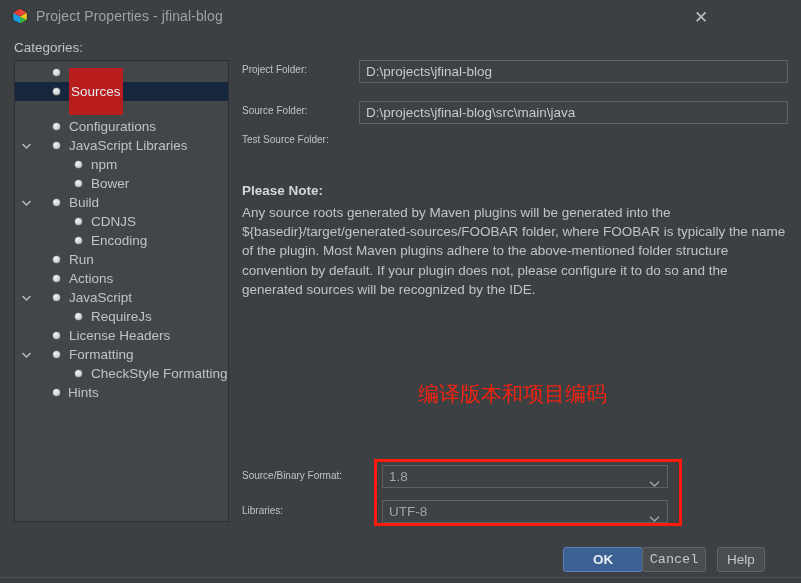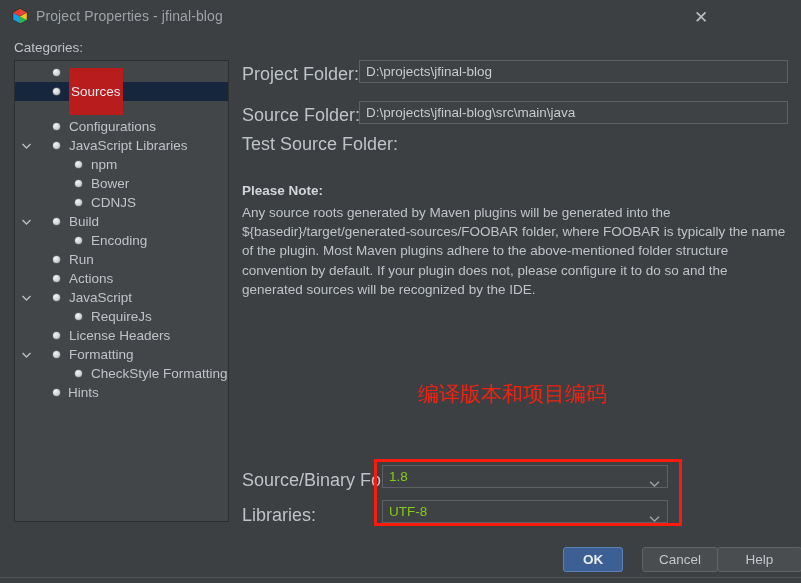--- a/index.html
+++ b/index.html
@@ -102,21 +102,21 @@
     background: radial-gradient(circle at 35% 30%, #f2f3f4 0%, #d3d5d7 55%, #a6a9ac 100%);
     box-shadow: 0 0 0 0.5px #6f7376;
   }
   .tree-label {
     display: inline-block;
   }
 
   
   .field-label {
     position: absolute;
-    font-size: 18px;
+    font-size: 10px;
     color: #bfc3c7;
     white-space: nowrap;
   }
   .text-field {
     position: absolute;
     box-sizing: border-box;
     height: 23px;
     background: #3f4245;
     border: 1px solid #5d6164;
     color: #c6cacd;
@@ -161,21 +161,21 @@
     box-sizing: border-box;
     pointer-events: none;
   }
 
   .combo {
     position: absolute;
     box-sizing: border-box;
     height: 23px;
     background: #3f4245;
     border: 1px solid #5d6164;
-    color: #84cc16;
+    color: #a3a3a3;
     font-size: 13.5px;
     padding: 0 6px;
     line-height: 21px;
     white-space: nowrap;
     cursor: pointer;
   }
   .combo .chev {
     position: absolute;
     right: 7px; top: 7px;
     width: 11px; height: 8px;
@@ -257,31 +257,31 @@
       </div>
       <div class="tree-row" style="padding-top: 0px;">
         <span class="node-dot" style="left: 60px;"></span>
         <span class="tree-label" style="margin-left: 76px;">npm</span>
       </div>
       <div class="tree-row" style="padding-top: 0px;">
         <span class="node-dot" style="left: 60px;"></span>
         <span class="tree-label" style="margin-left: 76px;">Bower</span>
       </div>
       <div class="tree-row" style="padding-top: 0px;">
-        <span class="node-dot" style="left: 60px;"></span>
-        <span class="tree-label" style="margin-left: 76px;">CDNJS</span>
-      </div>
-      <div class="tree-row" style="padding-top: 0px;">
         <span class="twisty">
           <svg width="11" height="8" viewBox="0 0 11 8">
             <path d="M1.5 2 L5.5 6 L9.5 2" fill="none" stroke="#b9bdc1" stroke-width="1.4"></path>
           </svg>
         </span>
         <span class="node-dot" style="left: 38px;"></span>
         <span class="tree-label" style="margin-left: 54px;">Build</span>
+      </div>
+      <div class="tree-row" style="padding-top: 0px;">
+        <span class="node-dot" style="left: 60px;"></span>
+        <span class="tree-label" style="margin-left: 76px;">CDNJS</span>
       </div>
       <div class="tree-row" style="padding-top: 0px;">
         <span class="node-dot" style="left: 60px;"></span>
         <span class="tree-label" style="margin-left: 76px;">Encoding</span>
       </div>
       <div class="tree-row" style="padding-top: 0px;">
         <span class="node-dot" style="left: 38px;"></span>
         <span class="tree-label" style="margin-left: 54px;">Run</span>
       </div>
       <div class="tree-row" style="padding-top: 0px;">
@@ -353,17 +353,17 @@
     <span class="chev">
       <svg width="11" height="8" viewBox="0 0 11 8">
           <path d="M1 1.8 L5.5 6 L10 1.8" fill="none" stroke="#9fa3a7" stroke-width="1.4"></path>
         </svg>
     </span>
   </div>
 
   <div class="red-box"></div>
 
   <div class="footer-sep"></div>
-  <div class="btn primary" style="left:563px; top:547px; width:60px;">OK</div>
-  <div class="btn secondary" style="left:642px; top:547px; width:76px;">Cancel</div>
-  <div class="btn secondary" style="left:717px; top:547px; width:85px;">Help</div>
+  <div class="btn primary" style="left:563px; top:547px; width:80px;">OK</div>
+  <div class="btn secondary" style="left:642px; top:547px; width:64px;font-family:Liberation Mono, monospace;">Cancel</div>
+  <div class="btn secondary" style="left:717px; top:547px; width:48px;">Help</div>
 
 </div>
 
 </body></html>

